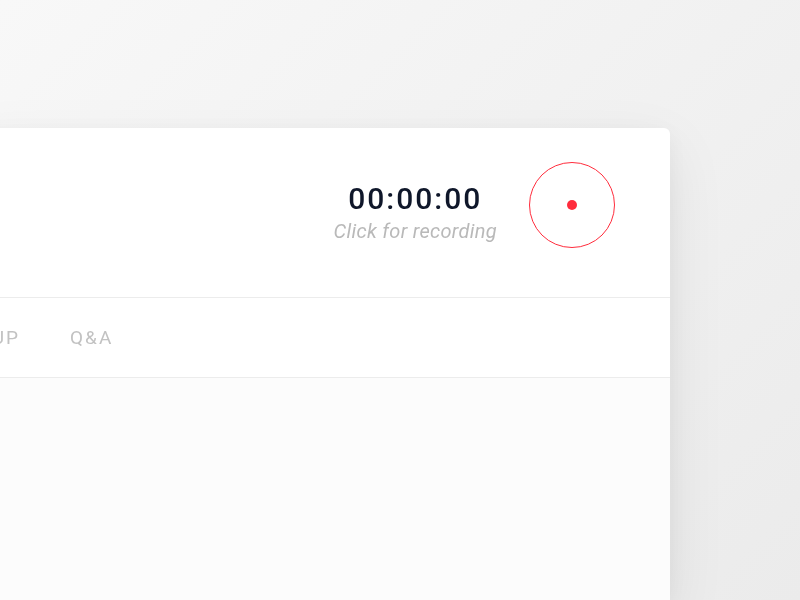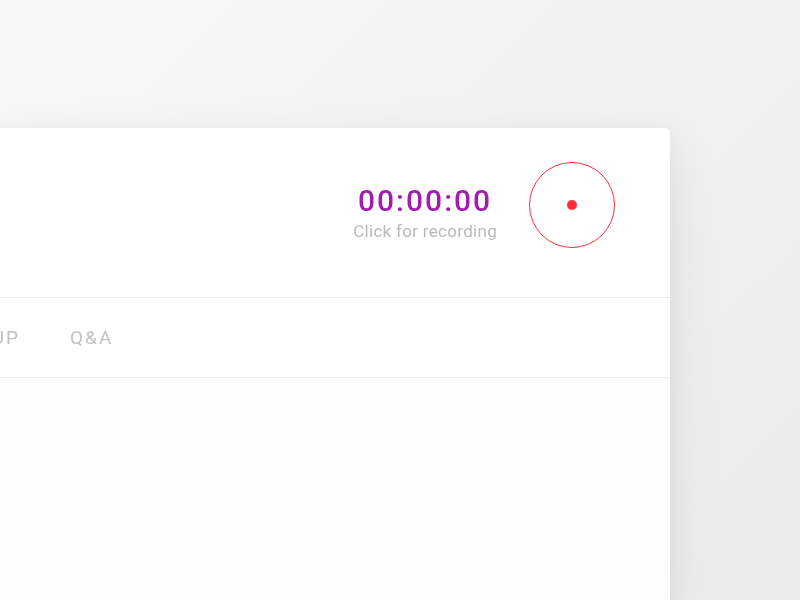--- a/index.html
+++ b/index.html
@@ -35,30 +35,31 @@
     }
     .timer-block {
       display: flex;
       flex-direction: column;
       align-items: center;
       margin-right: 32px;
     }
     .timer {
       font-size: 30px;
       font-weight: 500;
-      color: #a21caf;
+      color: #0f172a;
       letter-spacing: 2px;
       font-variant-numeric: tabular-nums;
       line-height: 1.1;
     }
     .timer-hint {
-      font-size: 17px;
+      font-size: 20px;
       color: #b9b9b9;
       margin-top: 4px;
       letter-spacing: 0.3px;
+      font-style: italic;
     }
     .record-button {
       width: 86px;
       height: 86px;
       border-radius: 50%;
       border: 1.5px solid #ff2c3c;
       background: transparent;
       display: flex;
       align-items: center;
       justify-content: center;

